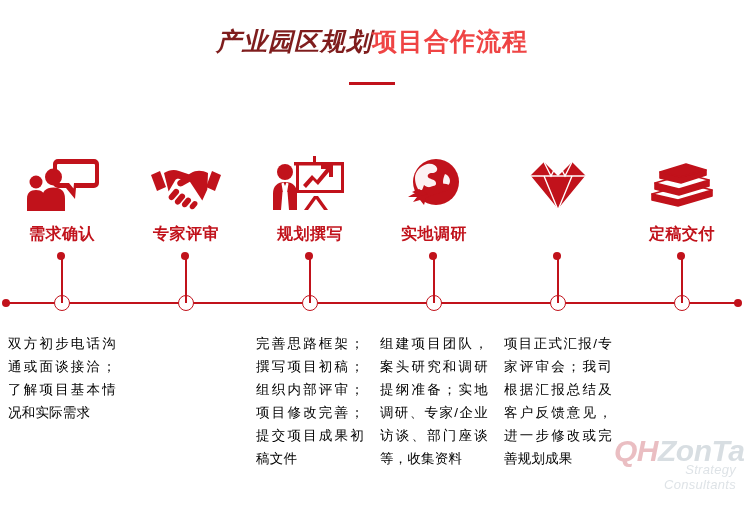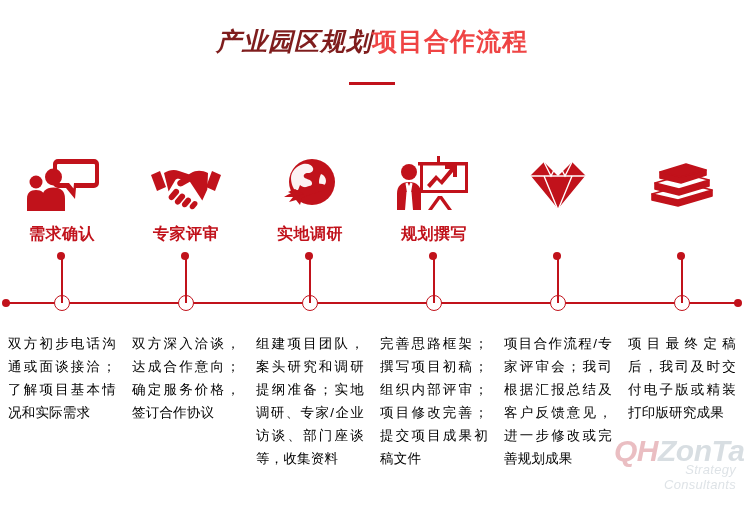--- a/index.html
+++ b/index.html
@@ -112,39 +112,20 @@
             <path d="M30 27.5 c-1.2 -1.1 -3 -1 -4 .3 l-4.8 5.7 c-1 1.2 -.8 3 .5 4 1.3 1 3.1 .8 4.1 -.4 l4.8 -5.7 c1 -1.2 .7 -2.9 -.6 -3.9 z"></path>
             <path d="M36 32.2 c-1.2 -1.1 -3 -1 -4 .3 l-4.6 5.5 c-1 1.2 -.8 3 .5 4 1.3 1 3.1 .8 4.1 -.4 l4.6 -5.5 c1 -1.2 .7 -2.9 -.6 -3.9 z"></path>
             <path d="M42 36.2 c-1.2 -1 -3 -.9 -3.9 .3 l-3.6 4.3 c-1 1.2 -.8 2.9 .4 3.9 1.3 1 3.1 .8 4 -.4 l3.6 -4.3 c1 -1.2 .8 -2.8 -.5 -3.8 z"></path>
             <path d="M48.5 39.6 c-1.1 -.9 -2.8 -.8 -3.7 .3 l-2.6 3.1 c-.9 1.1 -.7 2.8 .5 3.7 1.2 .9 2.9 .7 3.8 -.4 l2.5 -3.1 c.9 -1.1 .7 -2.7 -.5 -3.6 z"></path>
           </g>
         </svg>
       </div>
       <div class="step-label">专家评审</div>
       <div class="stem-dot"></div>
       <div class="stem"></div>
-      <div class="desc">双方深入洽谈，达成合作意向；确定服务价格，签订合作协议</div>
-    </div>
-
-    <div class="step">
-      <div class="icon-box">
-        <svg width="58" height="56" viewBox="0 0 58 56" aria-hidden="true">
-          <g fill="#c1121b">
-            <circle cx="31" cy="26" r="23"></circle>
-            <path d="M22 8 c5 -1 9 1 10 4 1 3 -2 5 -5 5 -3 0 -5 2 -4 4 1 2 5 2 7 4 2 2 1 5 -2 6 -3 1 -7 0 -9 -2 l-3 8 c-4 -4 -6 -10 -6 -15 0 -6 5 -12 12 -14 z" fill="#ffffff" opacity="0.95"></path>
-            <path d="M40 18 c3 1 5 4 5 7 0 3 -2 5 -4 5 -2 0 -3 -2 -3 -4 0 -3 1 -6 2 -8 z" fill="#ffffff" opacity="0.95"></path>
-            <path d="M3 41 c10 -6 22 -11 34 -13 4 -.7 7 .4 8 2 1 1.8 -.8 4 -4 5 -7 2 -14 4 -20 7 l-2 7 -4 -5 -7 2 4 -5 -9 0 z"></path>
-            <path d="M14 33 l9 5 -7 2 -9 -4 z"></path>
-          </g>
-        </svg>
-      </div>
-      <div class="step-label">实地调研</div>
-      <div class="stem-dot"></div>
-      <div class="stem"></div>
-      <div class="desc">组建项目团队，案头研究和调研提纲准备；实地调研、专家/企业访谈、部门座谈等，收集资料</div>
     </div>
 
     <div class="step">
       <div class="icon-box">
         <svg width="76" height="58" viewBox="0 0 76 58" aria-hidden="true">
           <g fill="#c1121b">
             <rect x="41" y="2" width="3" height="6"></rect>
             <rect x="22" y="8" width="50" height="3.5"></rect>
             <rect x="24" y="11" width="3" height="28"></rect>
             <rect x="69" y="11" width="3" height="28"></rect>
@@ -158,57 +139,75 @@
         </svg>
       </div>
       <div class="step-label">规划撰写</div>
       <div class="stem-dot"></div>
       <div class="stem"></div>
       <div class="desc">完善思路框架；撰写项目初稿；组织内部评审；项目修改完善；提交项目成果初稿文件</div>
     </div>
 
     <div class="step">
       <div class="icon-box">
+        <svg width="58" height="56" viewBox="0 0 58 56" aria-hidden="true">
+          <g fill="#c1121b">
+            <circle cx="31" cy="26" r="23"></circle>
+            <path d="M22 8 c5 -1 9 1 10 4 1 3 -2 5 -5 5 -3 0 -5 2 -4 4 1 2 5 2 7 4 2 2 1 5 -2 6 -3 1 -7 0 -9 -2 l-3 8 c-4 -4 -6 -10 -6 -15 0 -6 5 -12 12 -14 z" fill="#ffffff" opacity="0.95"></path>
+            <path d="M40 18 c3 1 5 4 5 7 0 3 -2 5 -4 5 -2 0 -3 -2 -3 -4 0 -3 1 -6 2 -8 z" fill="#ffffff" opacity="0.95"></path>
+            <path d="M3 41 c10 -6 22 -11 34 -13 4 -.7 7 .4 8 2 1 1.8 -.8 4 -4 5 -7 2 -14 4 -20 7 l-2 7 -4 -5 -7 2 4 -5 -9 0 z"></path>
+            <path d="M14 33 l9 5 -7 2 -9 -4 z"></path>
+          </g>
+        </svg>
+      </div>
+      <div class="step-label">实地调研</div>
+      <div class="stem-dot"></div>
+      <div class="stem"></div>
+      <div class="desc">组建项目团队，案头研究和调研提纲准备；实地调研、专家/企业访谈、部门座谈等，收集资料</div>
+    </div>
+
+    <div class="step">
+      <div class="icon-box">
         <svg width="60" height="54" viewBox="0 0 60 54" aria-hidden="true">
           <g fill="#c1121b">
             <path d="M2 18 L16 4 L30 18 L44 4 L58 18 L30 52 z"></path>
           </g>
           <g stroke="#ffffff" stroke-width="1.4" fill="none">
             <path d="M2 18 H58"></path>
             <path d="M16 4 L23 18 L30 4"></path>
             <path d="M30 4 L37 18 L44 4"></path>
             <path d="M16 18 L30 52 L44 18"></path>
             <path d="M2 18 L30 52 L58 18"></path>
           </g>
         </svg>
       </div>
       <div class="stem-dot"></div>
       <div class="stem"></div>
-      <div class="desc">项目合作流程/专家评审会；我司根据汇报总结及客户反馈意见，进一步修改或完善规划成果</div>
+      <div class="desc">项目正式汇报/专家评审会；我司根据汇报总结及客户反馈意见，进一步修改或完善规划成果</div>
     </div>
 
     <div class="step">
       <div class="icon-box">
         <svg width="68" height="54" viewBox="0 0 68 54" aria-hidden="true">
           <g fill="#c1121b" stroke="#c1121b" stroke-width="1.6" stroke-linejoin="round">
 
             <path d="M4 42 L30 48 L64 38 L64 32 L30 42 L4 36 z"></path>
             <path d="M4 36 L30 42 L64 32 L40 26 z" fill="#ffffff"></path>
 
             <path d="M7 31 L31 37 L61 28 L61 22 L31 31 L7 25 z"></path>
             <path d="M7 25 L31 31 L61 22 L38 16 z" fill="#ffffff"></path>
 
             <path d="M12 20 L33 25 L58 17 L58 12 L33 19 L12 14 z"></path>
             <path d="M12 14 L33 19 L58 12 L38 6 z"></path>
           </g>
         </svg>
       </div>
-      <div class="stem-dot"></div>
-      <div class="stem"></div>
-      <div class="desc">项目最终定稿后，我司及时交付电子版或精装打印版研究成果</div>
+      <div class="step-label">定稿交付</div>
+      <div class="stem-dot"></div>
+      <div class="stem"></div>
     </div>
 
   </div>
 
   <div class="watermark">
     <div class="wm-line1"><span class="wm-qh">QH</span><span class="wm-zt">ZonTan</span></div>
     <div class="wm-line2">Strategy Consultants</div>
   </div>
 
 </div>

